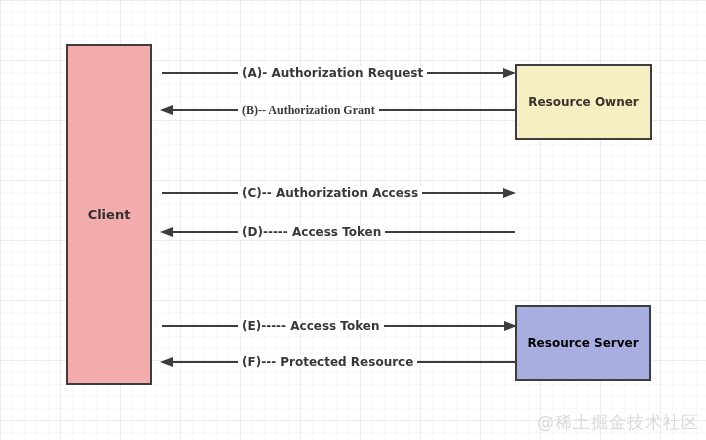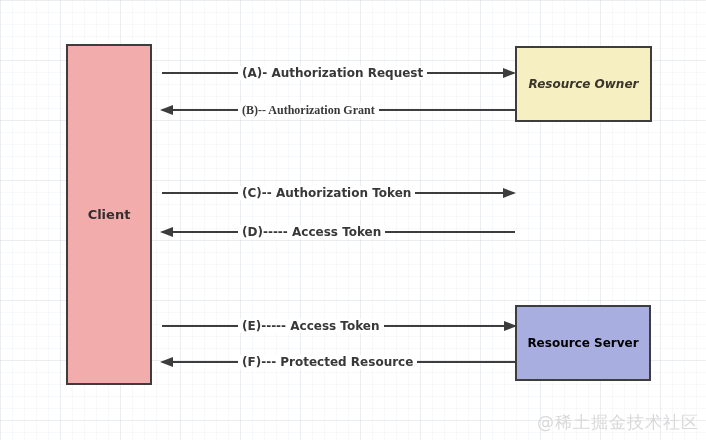--- a/index.html
+++ b/index.html
@@ -24,21 +24,21 @@
     border:2px solid #3d3d3d;
     box-sizing:border-box;
     display:flex;align-items:center;justify-content:center;
     text-align:center;
     font-weight:bold;
     font-size:12px;
     color:#3a342c;
     line-height:1.35;
   }
   .node-client{left:66px;top:44px;width:86px;height:341px;background:#f2acac;font-size:13px;color:#332f2f;}
-  .node-resource-owner{left:515px;top:46px;width:137px;height:76px;background:#f5efc1;padding:0 10px;font-style:italic;}
+  .node-resource-owner{left:515px;top:64px;width:137px;height:76px;background:#f5efc1;padding:0 10px;}
   .node-auth-server{left:515px;top:177px;width:137px;height:76px;background:#cbeba6;padding:0 14px;}
   .node-resource-server{left:515px;top:305px;width:136px;height:76px;background:#a9aee1;padding:0 8px;color:#000000;}
   .arrow{
     position:absolute;
     height:2px;
     background:#3d3d3d;
   }
   .arrow .head-right{
     position:absolute;right:-2px;top:-4px;
     width:0;height:0;
@@ -101,21 +101,21 @@
     <span class="lbl">(A)- Authorization Request</span>
   </div>
 
   <div class="arrow arrow-b">
     <span class="head-left"></span>
     <span class="lbl">(B)-- Authorization Grant</span>
   </div>
 
   <div class="arrow arrow-c">
     <span class="head-right"></span>
-    <span class="lbl">(C)-- Authorization Token</span>
+    <span class="lbl">(C)-- Authorization Access</span>
   </div>
 
   <div class="arrow arrow-d">
     <span class="head-left"></span>
     <span class="lbl">(D)----- Access Token</span>
   </div>
 
   <div class="arrow arrow-e">
     <span class="head-right"></span>
     <span class="lbl">(E)----- Access Token</span>

